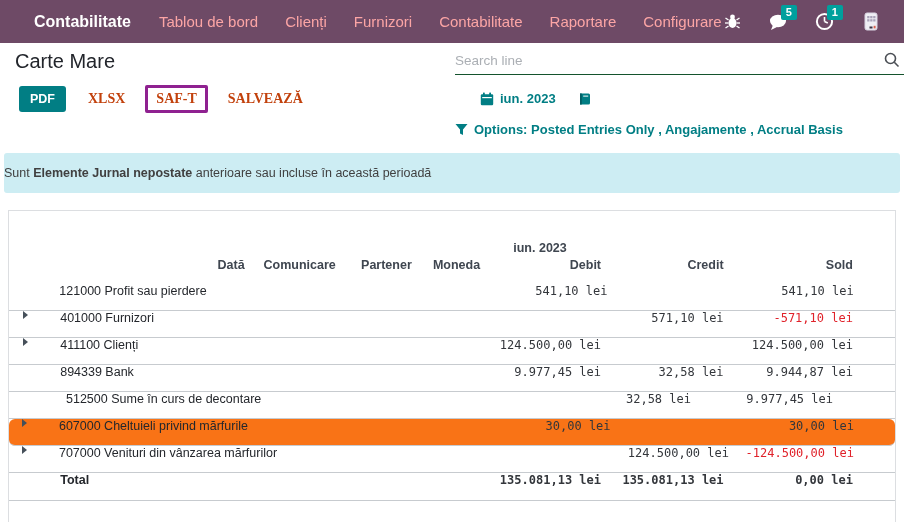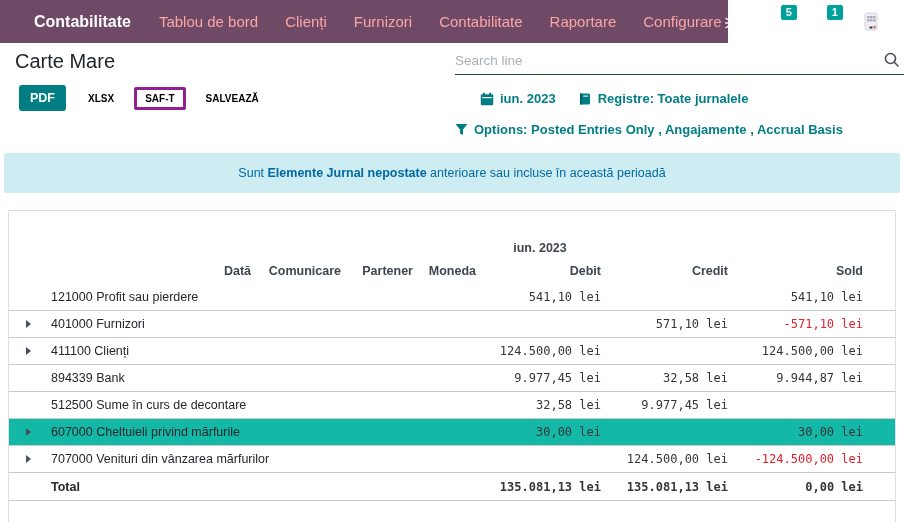--- a/index.html
+++ b/index.html
@@ -1,21 +1,21 @@
 <!DOCTYPE html>
 <html><head>
 <meta charset="utf-8">
 <style>
   * { margin:0; padding:0; box-sizing:border-box; }
   html,body { width:904px; height:522px; overflow:hidden; background:#fff;
               font-family:"Liberation Sans", sans-serif; }
   .page { position:relative; width:904px; height:522px; }
 
   
-  .topbar { position:absolute; left:0; top:0; width:728px; height:43px;
+  .topbar { position:absolute; left:0; top:0; width:904px; height:43px;
             background:#6e4a66; display:flex; align-items:center; padding:0 12px; }
   .grid-icon { width:19px; height:19px; display:grid; grid-template-columns:repeat(3,1fr);
                gap:2px; margin:0 12px 0 6px; cursor:pointer; }
   .grid-icon span { background:#fff; border-radius:1px; }
   .brand { color:#fff; font-size:16px; font-weight:bold; margin-right:28px; cursor:pointer; }
   .menu { display:flex; align-items:center; gap:27px; }
   .menu-item { color:#fca5a5; font-size:15px; cursor:pointer; white-space:nowrap; }
   .top-right { margin-left:auto; display:flex; align-items:center; gap:24px; }
   .tb-ic { position:relative; width:22px; height:22px; display:flex; align-items:center;
            justify-content:center; cursor:pointer; }
@@ -32,47 +32,47 @@
                border-bottom:1px solid #14532d; }
   .searchbox input { width:415px; height:24px; border:none; outline:none; font-size:13.5px;
                      color:#444; background:transparent; font-family:"Liberation Sans",sans-serif; }
   .searchbox input::placeholder { color:#abafb4; }
   .search-glass { position:absolute; right:4px; top:4px; cursor:pointer; }
 
   .actions { position:absolute; left:19px; top:85px; display:flex; align-items:center; }
   .btn-pdf { background:#017e84; color:#fff; font-size:12.5px; font-weight:bold;
              padding:6px 11px; border:none; border-radius:3px; cursor:pointer;
              font-family:"Liberation Sans",sans-serif; }
-  .btn-link { background:none; border:none; color:#000000; font-size:10px; font-weight:bold;
-              cursor:pointer; font-family:Liberation Sans, sans-serif; padding:6px 0; }
+  .btn-link { background:none; border:none; color:#c2410c; font-size:14px; font-weight:bold;
+              cursor:pointer; font-family:Liberation Serif, serif; padding:6px 0; }
   .btn-xlsx { margin-left:22px; }
   .btn-saft { margin-left:20px; border:3px solid #8f2190; border-radius:2px; padding:3px 8px; }
   .btn-save { margin-left:20px; }
 
   .meta1 { position:absolute; left:480px; top:91px; display:flex; align-items:center; gap:22px; }
   .meta2 { position:absolute; left:455px; top:122px; display:flex; align-items:center; }
   .meta-chip { display:flex; align-items:center; gap:6px; color:#017e84; font-size:13px;
                font-weight:bold; cursor:pointer; white-space:nowrap; }
 
   
   .banner { position:absolute; left:4px; top:153px; width:896px; height:40px;
             background:#cdedf3; border-radius:3px; display:flex; align-items:center;
-            justify-content:center; font-size:12.5px; color:#0369a1; }
+            justify-content:flex-start; font-size:12.5px; color:#404040; }
   .banner b { font-weight:bold; cursor:pointer; }
 
   
   .card { position:absolute; left:8px; top:210px; width:888px; height:330px;
           background:#fff; border:1px solid #dcdee1; }
   .period-row { position:relative; height:47px; }
   .period-label { position:absolute; left:531px; top:30px; transform:translateX(-50%);
                   font-size:12.5px; font-weight:bold; color:#3f4650; white-space:nowrap; }
-  .thead, .trow { display:flex; align-items:center; }
+  .thead, .trow { display:flex; align-items:flex-start;gap:15px; }
   .thead { height:26px; }
   .trow { height:27px; border-bottom:1px solid #c7cbcf; }
-  .trow.shaded { background:#14b8a6; }
+  .trow.shaded { background:#f97316;border-radius:6px; }
   .trow.total-row { height:28px; }
   .c-caret { width:38px; display:flex; justify-content:center; }
   .c-name { width:159px; font-size:12.5px; color:#24272c; padding-left:4px; white-space:nowrap; }
   .c-data { width:45px; }  .c-com { width:90px; }  .c-part { width:72px; }  .c-mon { width:63px; }
   .c-debit { width:125px; } .c-credit { width:127px; } .c-sold { width:135px; }
   .c-pad { width:32px; }
   .hcell { font-size:12.5px; font-weight:bold; color:#3f4650; text-align:right; }
   .num { font-family:"DejaVu Sans Mono", monospace; font-size:12px; color:#33363b;
          text-align:right; white-space:nowrap; }
   .num.neg { color:#e0222a; }
@@ -191,21 +191,20 @@
         <rect x="2.2" y="5" width="9.6" height="1.2" fill="#fff"></rect>
       </svg>
       <span>iun. 2023</span>
     </span>
     <span class="meta-chip">
       <svg width="14" height="14" viewBox="0 0 14 14">
         <path d="M2 1.5 h8.5 a1.5 1.5 0 0 1 1.5 1.5 v8 a1.5 1.5 0 0 1 -1.5 1.5 H2 Z" fill="#017e84"></path>
         <rect x="2" y="1.5" width="1.8" height="11" fill="#015e63"></rect>
         <rect x="5.2" y="3.6" width="5" height="1" fill="#fff"></rect>
       </svg>
-      <span>Registre: Toate jurnalele</span>
     </span>
   </div>
   <div class="meta2">
     <span class="meta-chip">
       <svg width="13" height="13" viewBox="0 0 13 13">
         <path d="M0.5 1 H12.5 L8 6.5 V12 L5 10.5 V6.5 Z" fill="#017e84"></path>
       </svg>
       <span>Options: Posted Entries Only , Angajamente , Accrual Basis</span>
     </span>
   </div>

